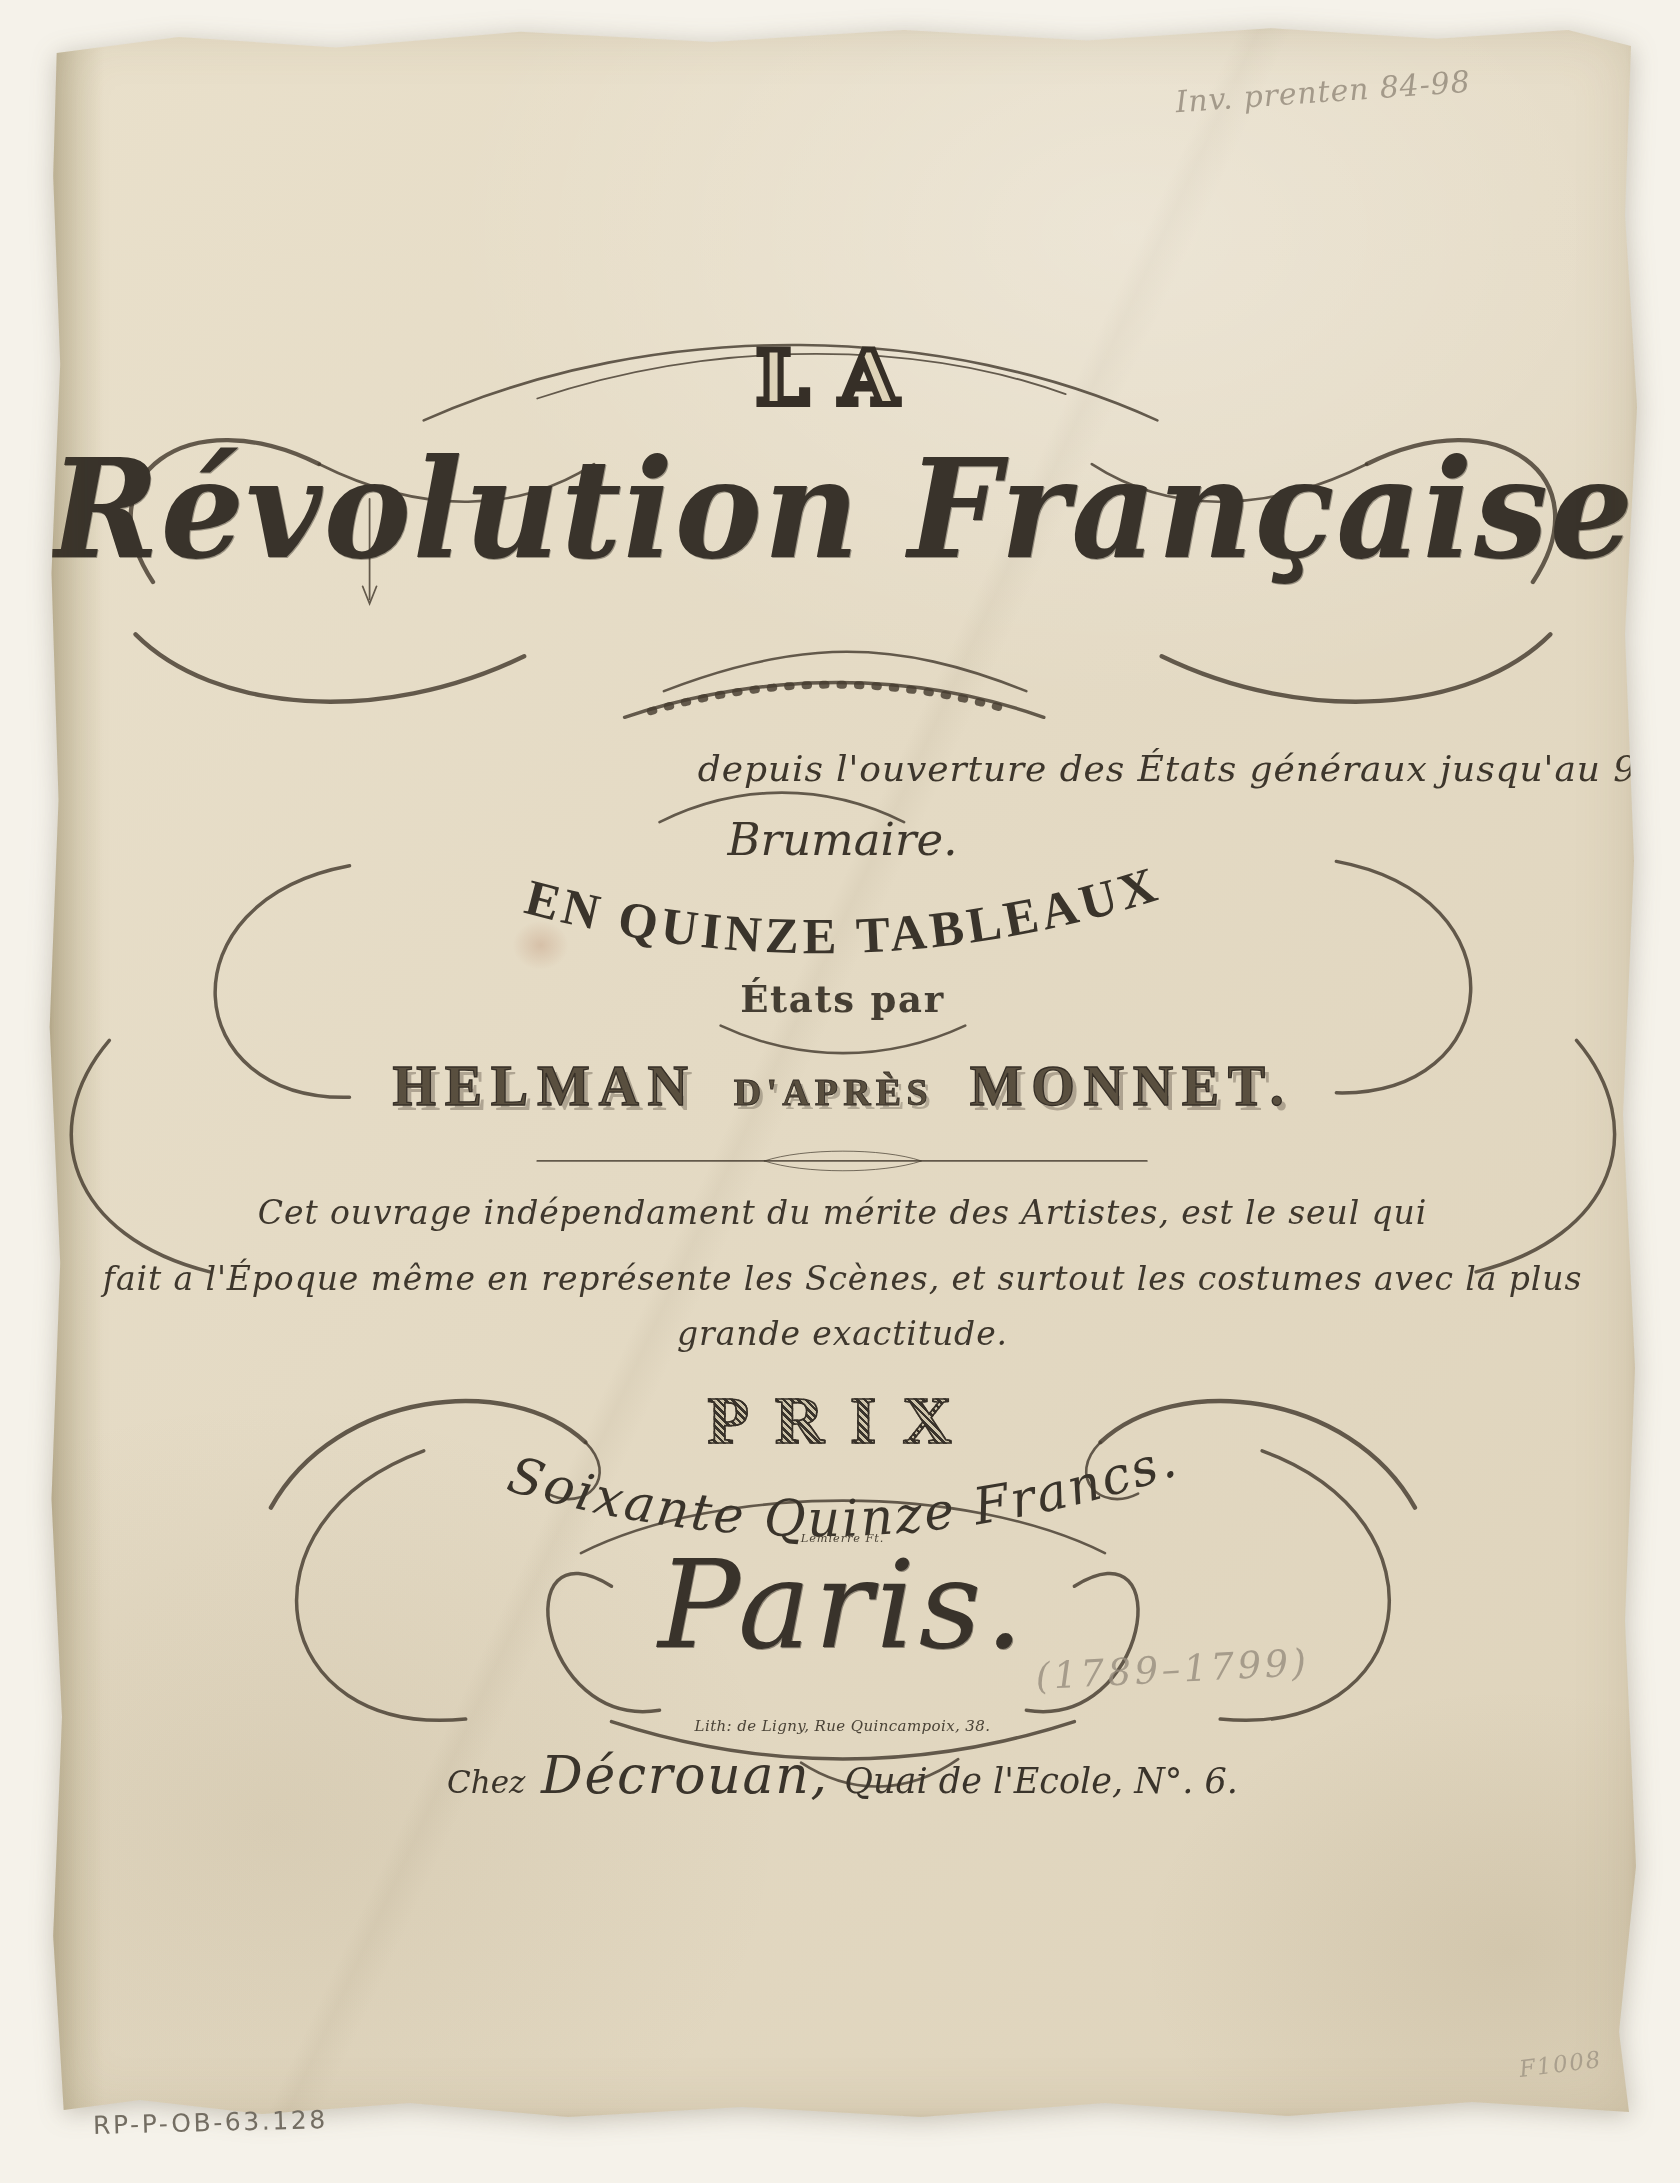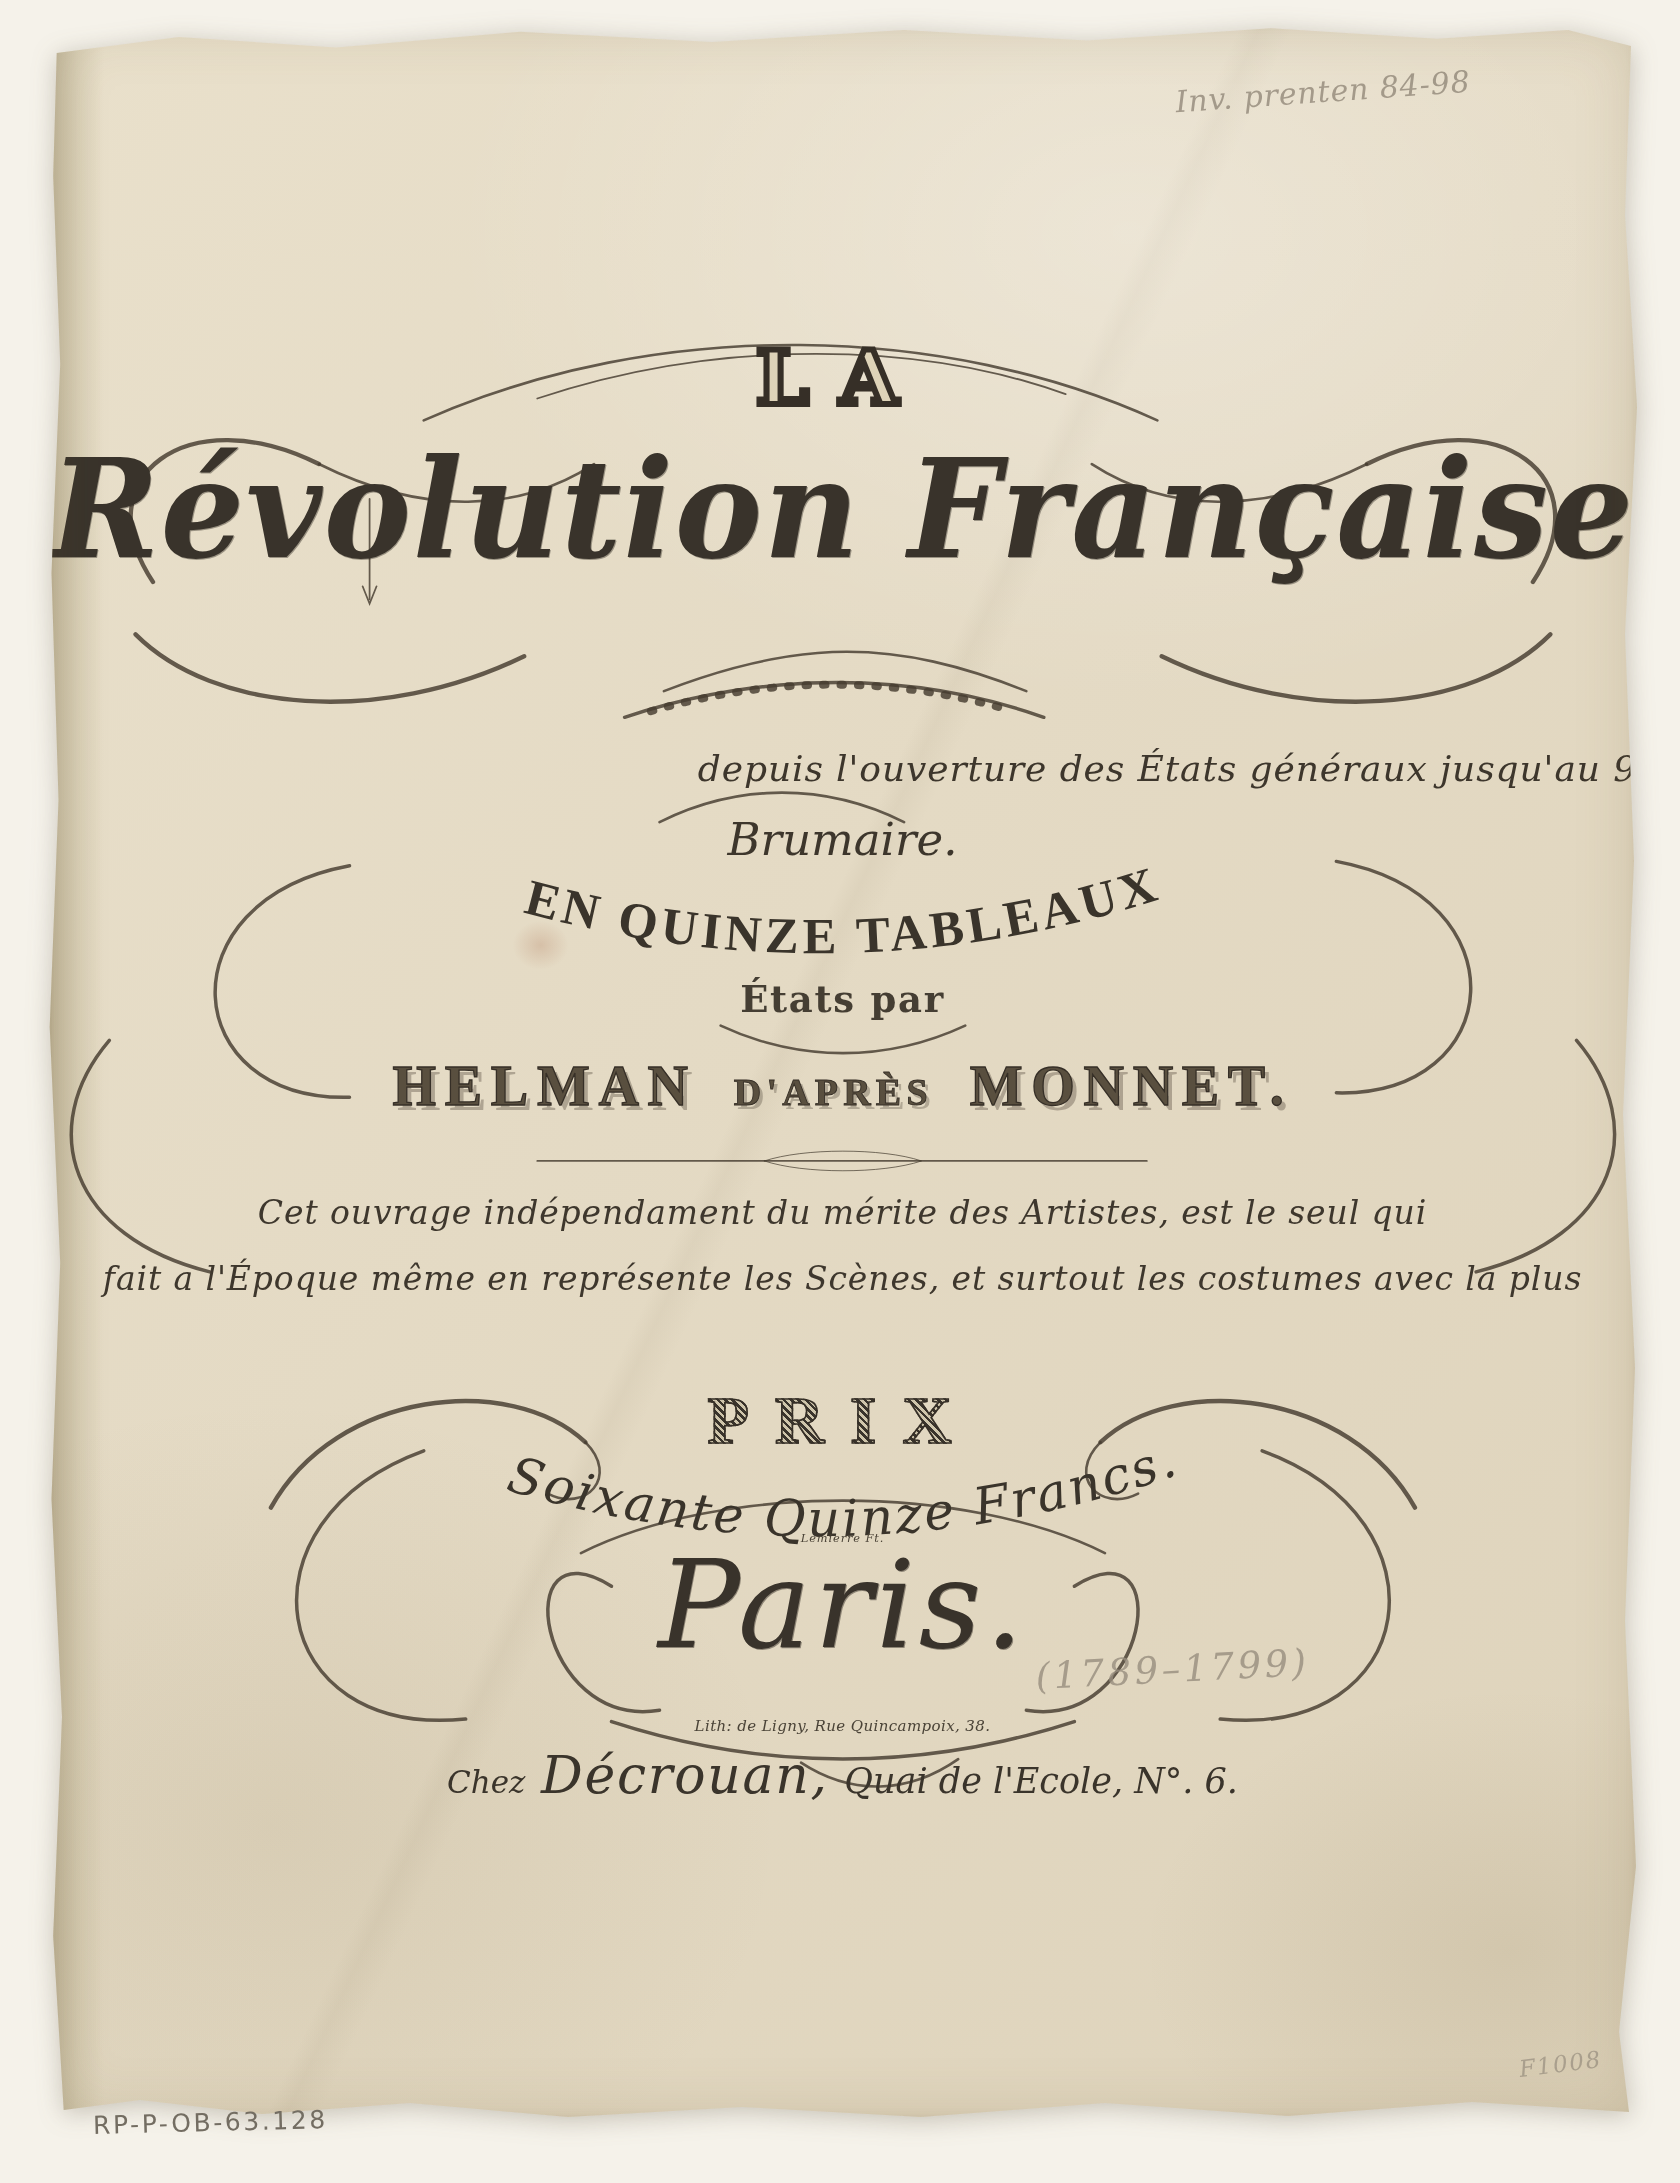--- a/index.html
+++ b/index.html
@@ -172,20 +172,21 @@
       <div class="txt graves">États par</div>
 
       <div class="txt artists-line">
         <span class="big">HELMAN</span>
         <span class="mid">D'APRÈS</span>
         <span class="big">MONNET.</span>
       </div>
 
       <div class="txt desc desc1">Cet ouvrage indépendament du mérite des Artistes, est le seul qui</div>
       <div class="txt desc desc2">fait a l'Époque même en représente les Scènes, et surtout les costumes avec la plus</div>
+      <div class="txt desc desc3">grande exactitude.</div>
 
       <div class="txt prix">PRIX</div>
 
       <svg class="arc-svg price-arc" width="786" height="175" viewBox="0 0 900 200">
         <defs>
             <path id="arcPrice" d="M 25 55 Q 450 195 875 35" fill="none"></path>
           </defs>
         <text text-anchor="middle">
           <textPath href="#arcPrice" startOffset="50%">Soixante Quinze Francs.</textPath>
         </text>

